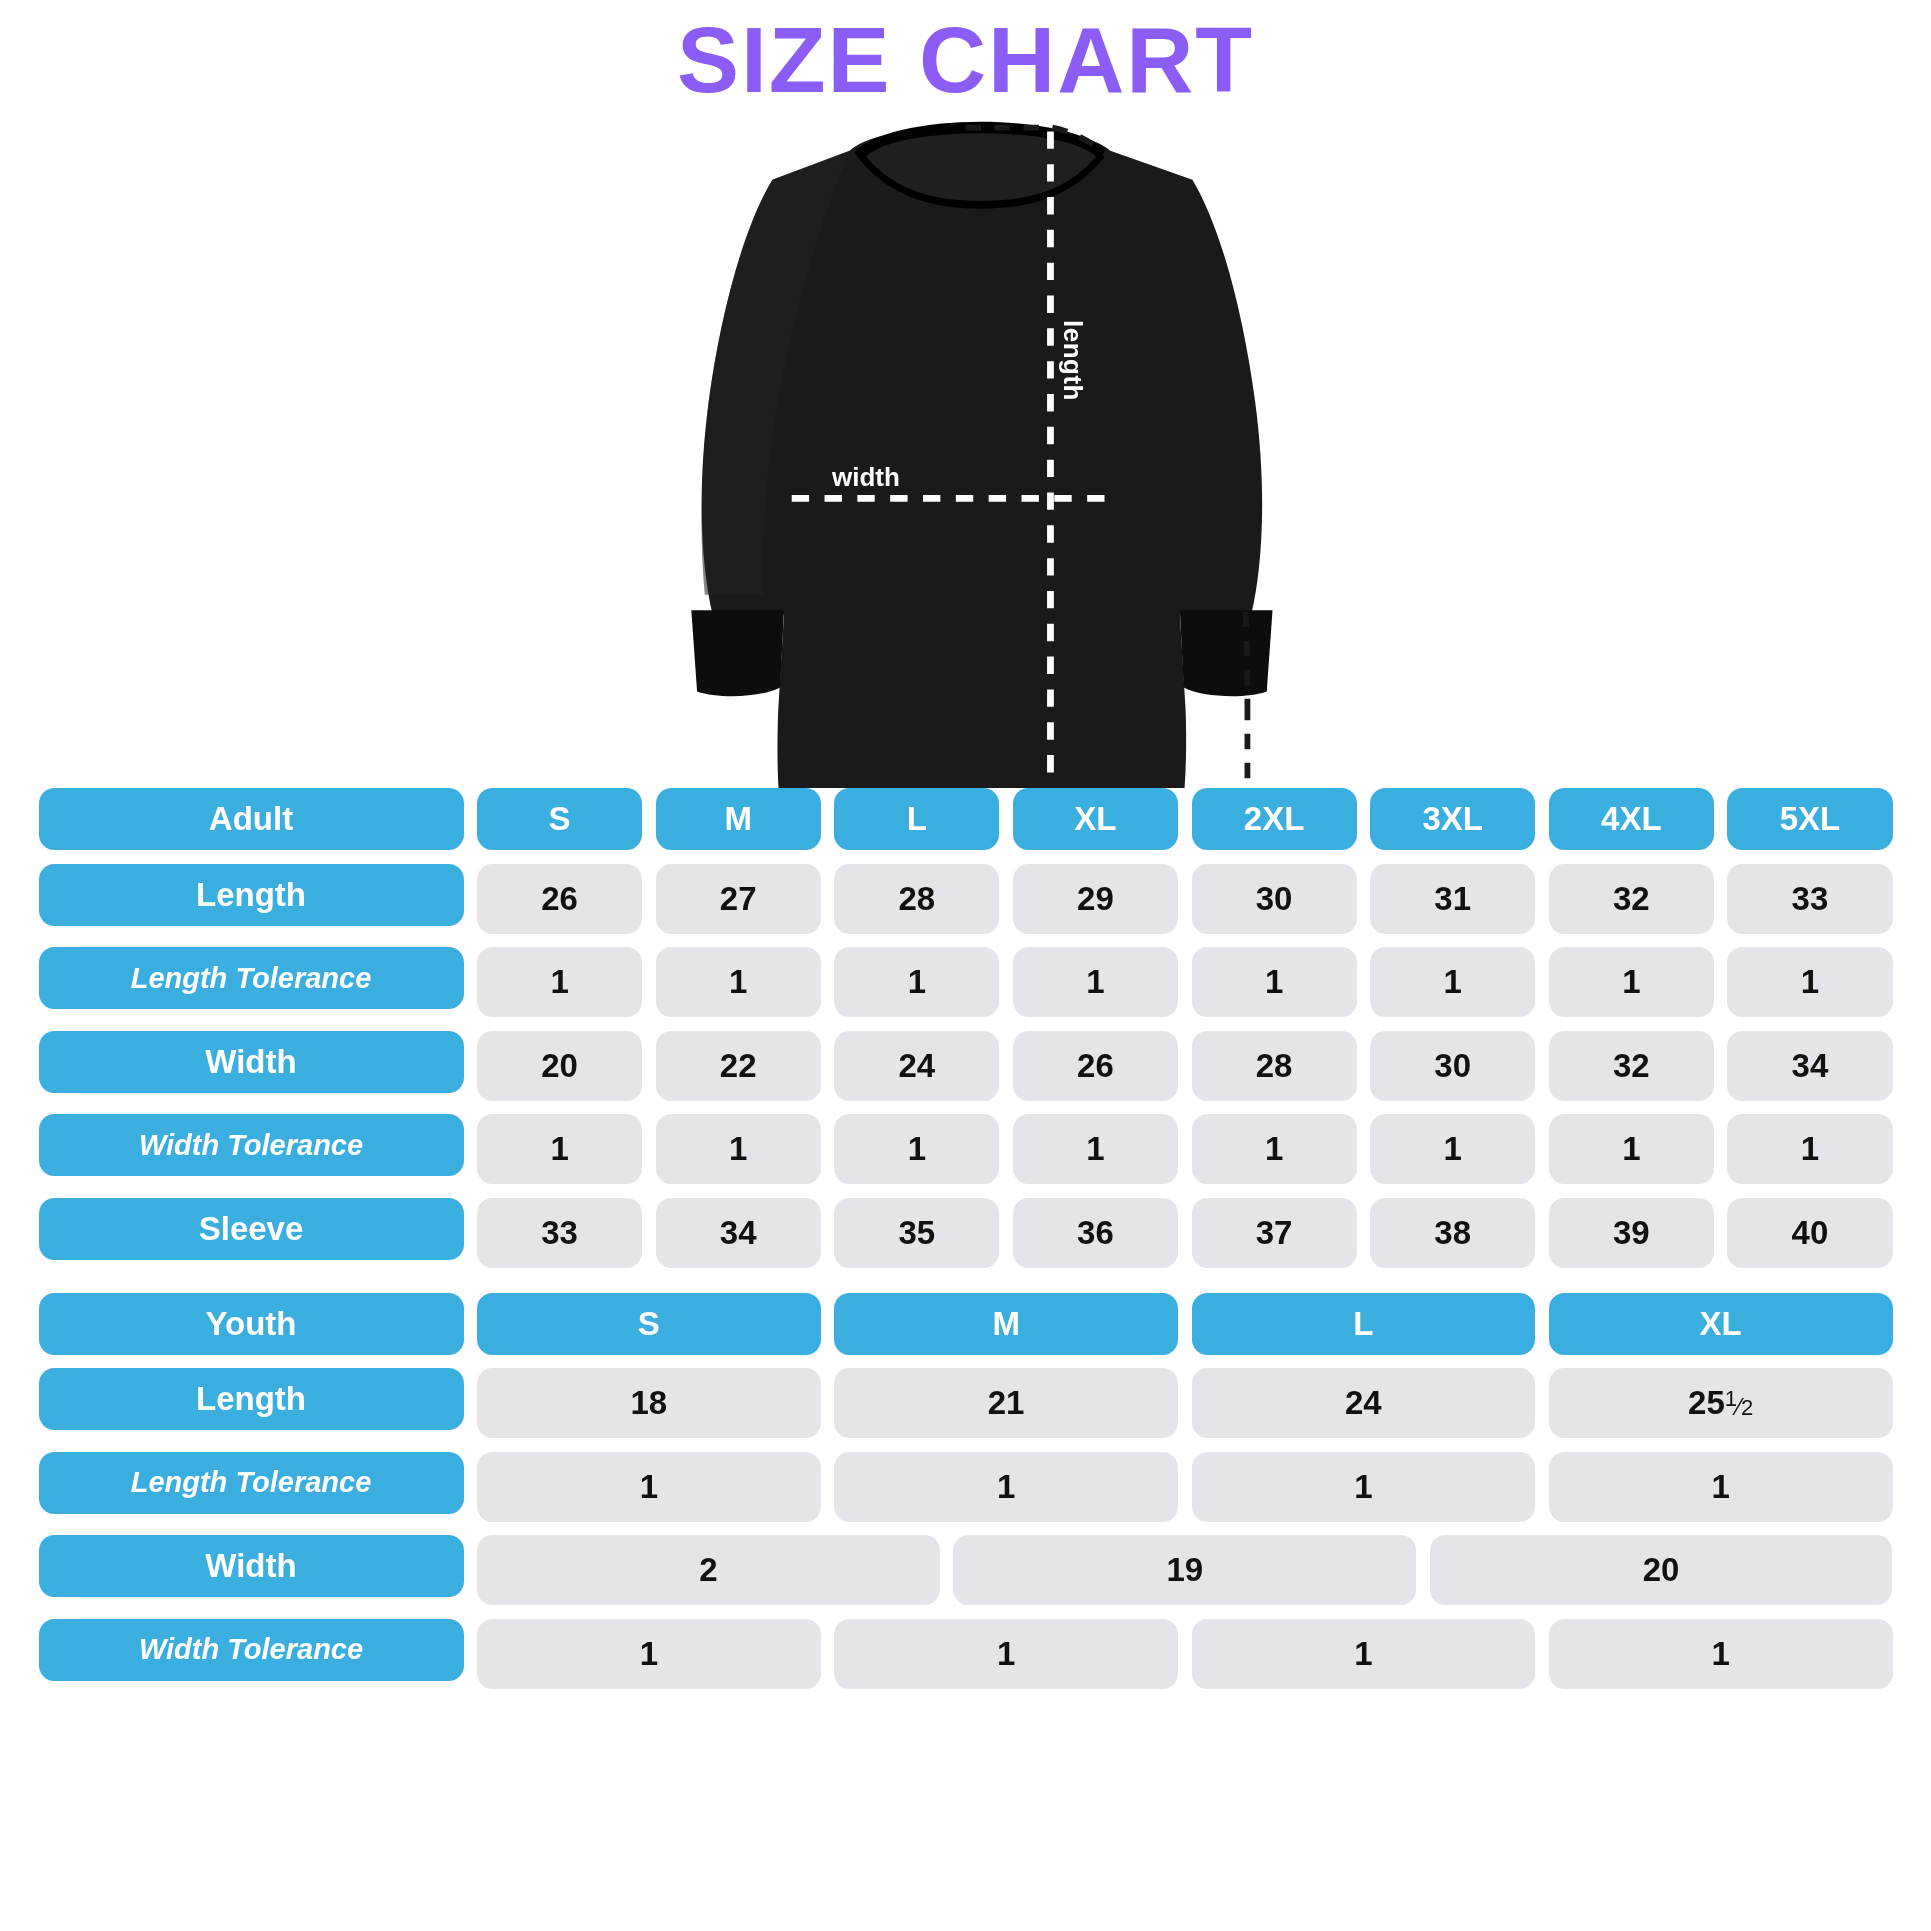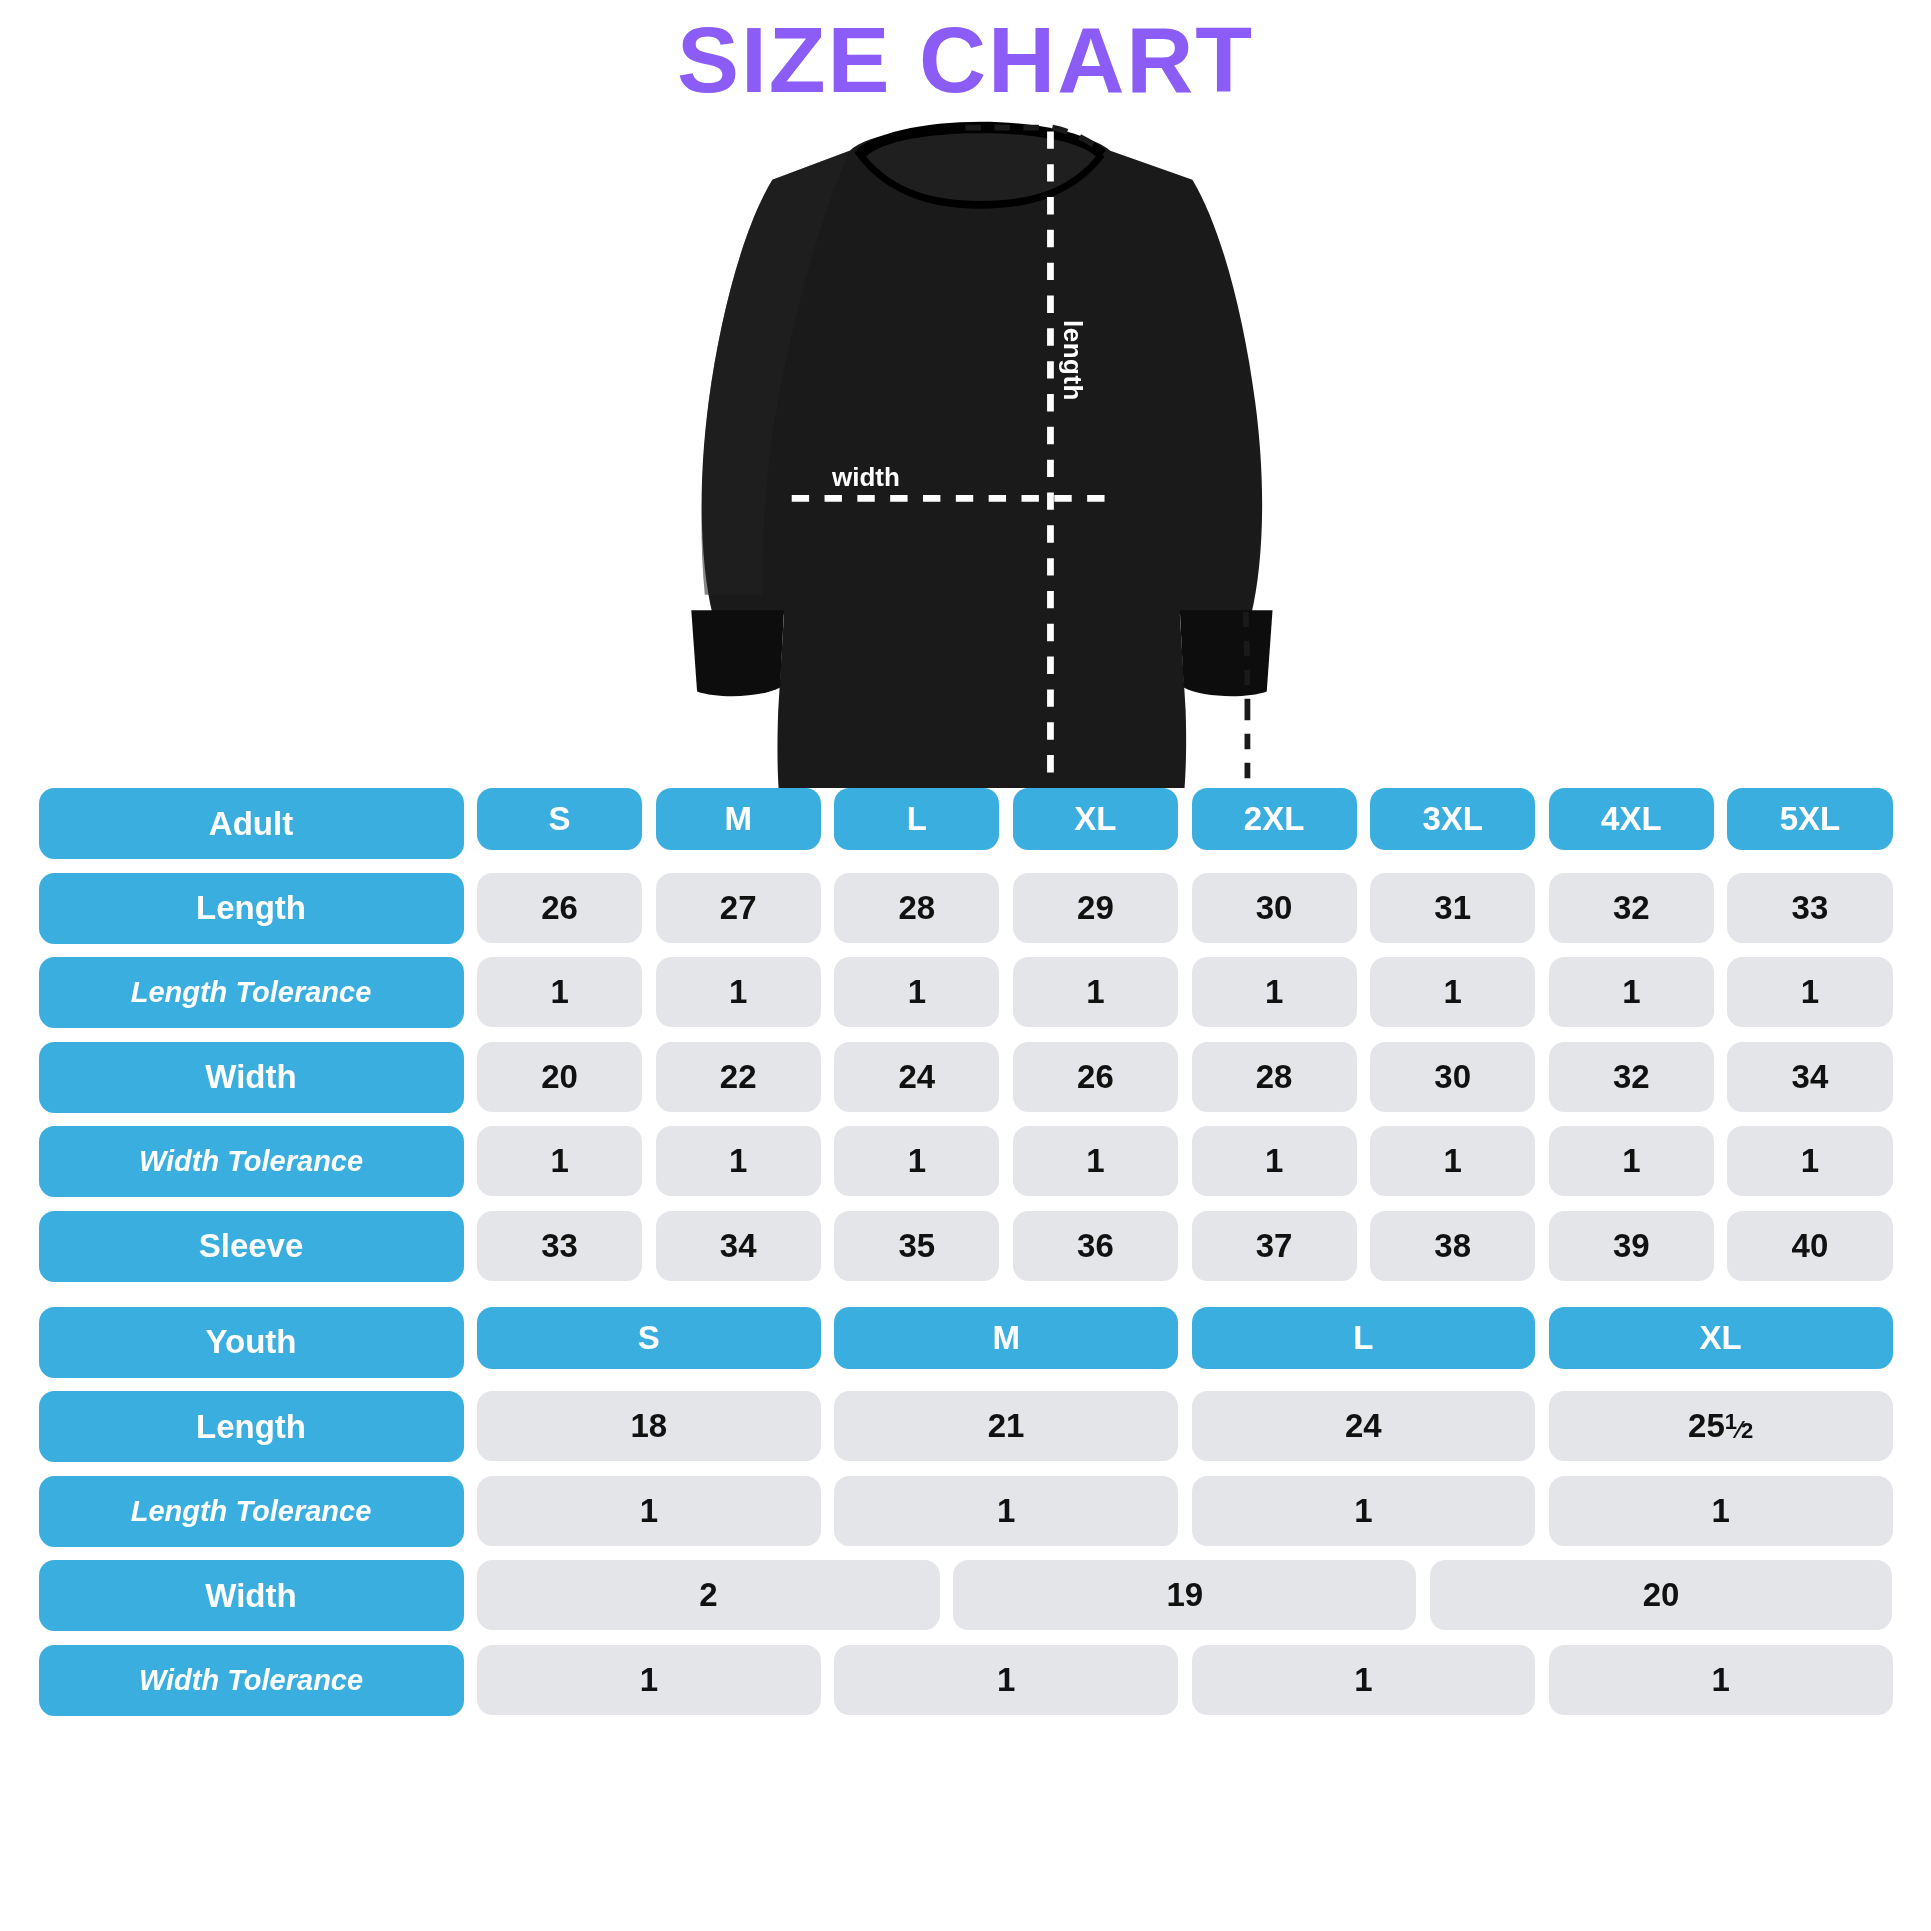--- a/index.html
+++ b/index.html
@@ -92,21 +92,21 @@
     display: flex;
     align-items: center;
     justify-content: center;
     font-weight: bold;
     box-sizing: border-box;
   }
   .rowlabel {
     flex: 0 0 425px;
     background: #3BAEE0;
     color: #ffffff;
-    height: 71px;
+    height: 62px;
     font-size: 33px;
   }
   .rowlabel.small {
     font-size: 29px;
     font-style: italic;
   }
   .datacell {
     flex: 1 1 0;
     background: #E3E5E8;
     color: #111111;
@@ -119,21 +119,21 @@
     color: #ffffff;
     height: 62px;
     font-size: 33px;
   }
   .table.youth {
     margin-top: 25px;
   }
   .frac {
     font-size: 23px;
     vertical-align: super;
-    font-weight: bold;
+    font-weight: normal;
   }
   sup.n { font-size: 22px; }
   .denom { font-size: 22px; }
 </style>
 </head>
 <body>
 
 <div class="page">
 
   <div class="title">SIZE CHART</div>

